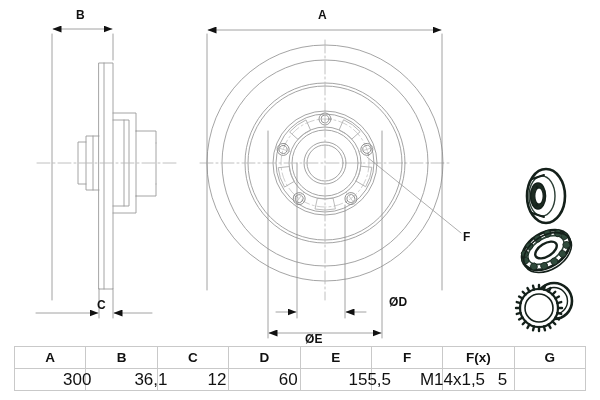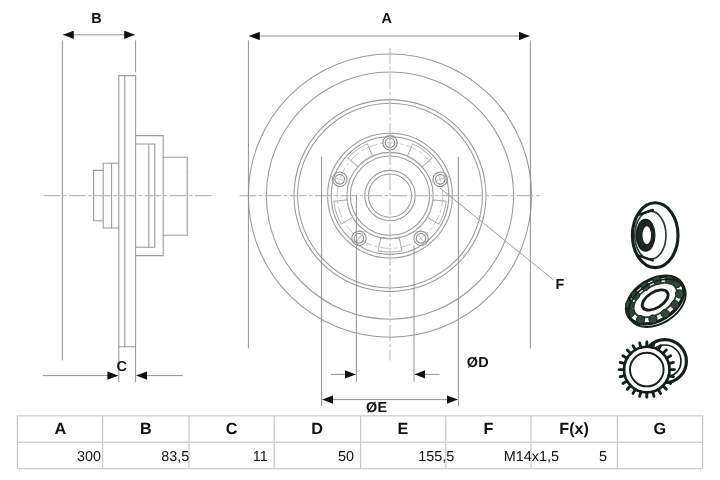--- a/index.html
+++ b/index.html
@@ -9,21 +9,21 @@
   #draw{position:absolute;left:0;top:0;}
   .lbl{position:absolute;font-family:"Liberation Sans",sans-serif;
        font-weight:bold;font-size:12px;color:#111;letter-spacing:.2px;}
 
   
   #spec{position:absolute;left:14px;top:346px;width:572px;
         border-collapse:collapse;table-layout:fixed;}
   #spec td{border:1px solid #c9c9c9;text-align:center;height:21px;
            font-size:13px;color:#111;padding:0;}
   #spec tr.hdr td{font-weight:bold;font-size:13.5px;}
-  #spec tr.val td{font-weight:normal;font-size:12px;padding-left:48px;}
+  #spec tr.val td{font-weight:normal;font-size:17px;padding-left:48px;}
 </style>
 </head>
 <body>
 
 <div id="sheet">
 
   <svg id="draw" width="600" height="400" viewBox="0 0 600 400">
     <defs>
       <marker id="ar" markerWidth="9" markerHeight="7" refX="8.5" refY="3.5" orient="auto" markerUnits="userSpaceOnUse">
         <path d="M0,0 L9,3.5 L0,7 z" fill="#111"></path>
@@ -286,23 +286,23 @@
         <td>B</td>
         <td>C</td>
         <td>D</td>
         <td>E</td>
         <td>F</td>
         <td>F(x)</td>
         <td>G</td>
       </tr>
       <tr class="val">
         <td>300</td>
-        <td>83,5</td>
-        <td>11</td>
-        <td>50</td>
+        <td>36,1</td>
+        <td>12</td>
+        <td>60</td>
         <td>155,5</td>
         <td>M14x1,5</td>
         <td>5</td>
         <td></td>
       </tr>
     </tbody>
   </table>
 
 </div>
 

